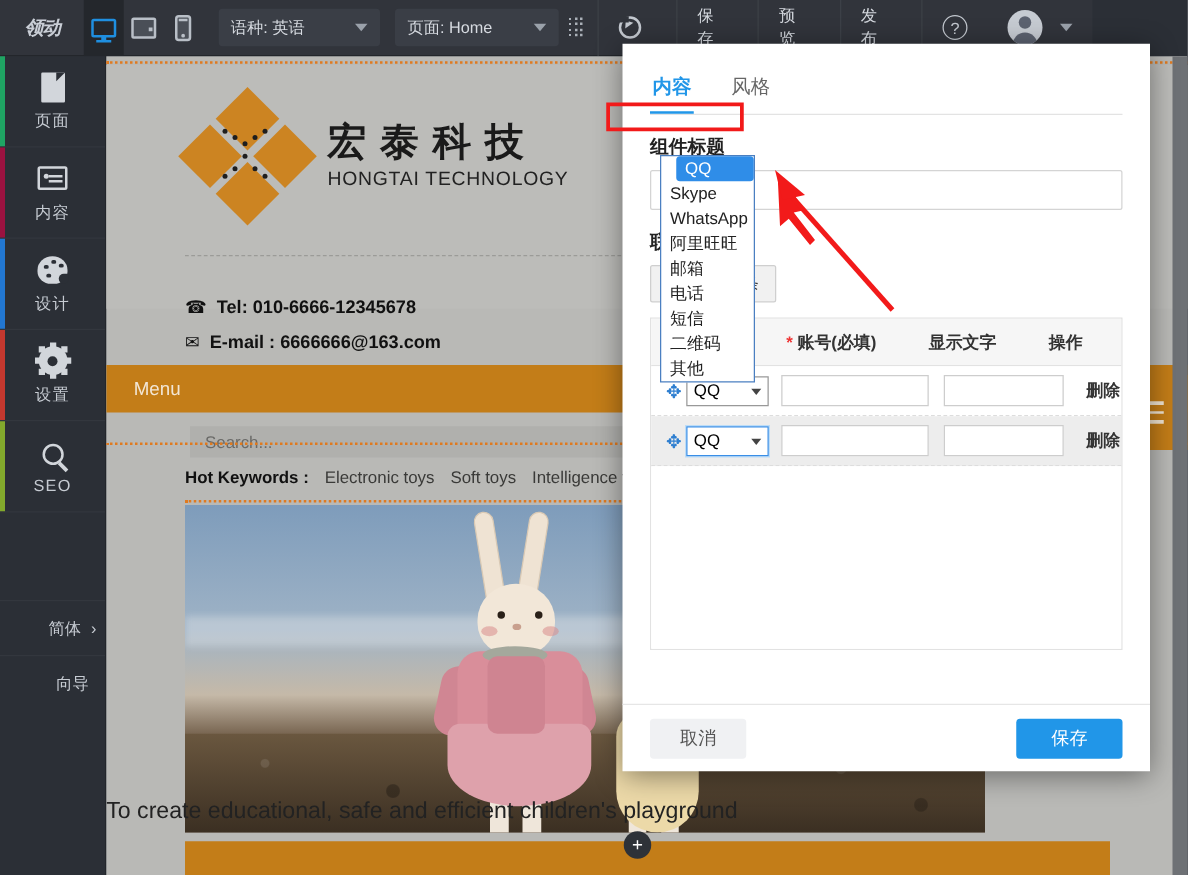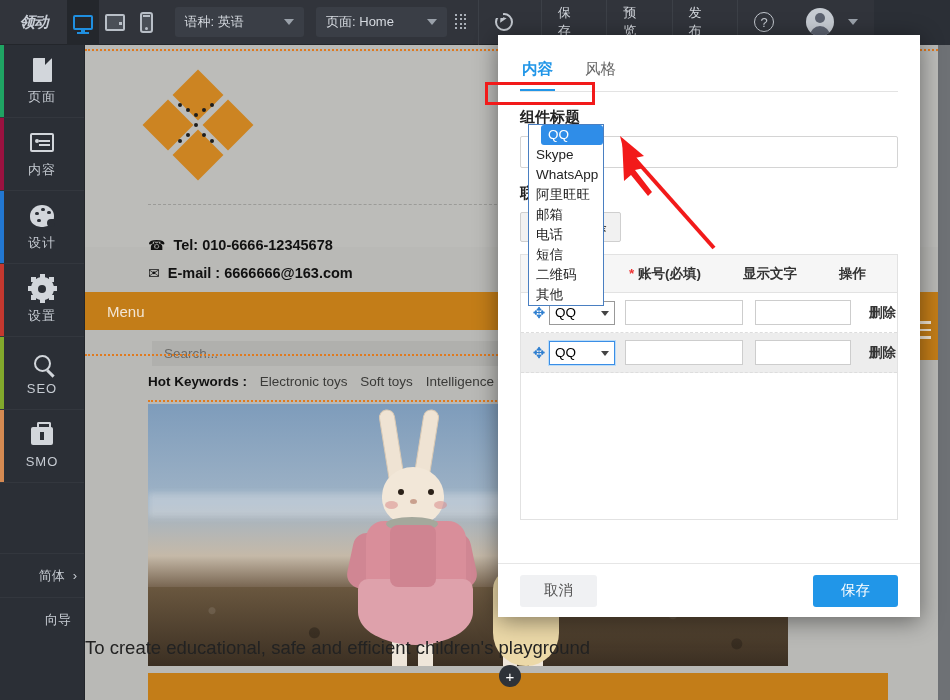--- a/index.html
+++ b/index.html
@@ -303,27 +303,20 @@
         </span>
       <span class="sb-label">设置</span>
     </div>
     <div class="sb-item">
       <span class="bar" style="background:#82a92c"></span>
       <span class="ic">
           <span class="ic-seo"></span>
         </span>
       <span class="sb-label">SEO</span>
     </div>
-    <div class="sb-item">
-      <span class="bar" style="background:#d58a52"></span>
-      <span class="ic">
-          <span class="ic-smo"></span>
-        </span>
-      <span class="sb-label">SMO</span>
-    </div>
     <div class="sb-spacer"></div>
     <div class="sb-small">
       <span>简体</span>
       <span>›</span>
     </div>
     <div class="sb-small">
       <span>向导</span>
     </div>
   </div>
 
@@ -341,20 +334,24 @@
             <span class="dblk" style="left:28px;top:26px"></span>
               <span class="dblk" style="left:36px;top:31px"></span>
             <span class="dblk" style="left:44px;top:36px"></span>
               <span class="dblk" style="left:52px;top:31px"></span>
             <span class="dblk" style="left:60px;top:26px"></span>
               <span class="dblk" style="left:44px;top:46px"></span>
             <span class="dblk" style="left:36px;top:56px"></span>
               <span class="dblk" style="left:52px;top:56px"></span>
             <span class="dblk" style="left:28px;top:62px"></span>
               <span class="dblk" style="left:60px;top:62px"></span>
+          </div>
+          <div class="logo-text">
+            <div class="cn">宏泰科技</div>
+            <div class="en">HONGTAI TECHNOLOGY</div>
           </div>
         </div>
         <div class="contact-sep"></div>
       </div>
 
       <div class="contact-line ctel">
         <span class="ph-glyph">☎</span>
         <span>Tel: 010-6666-12345678</span>
       </div>
       <div class="contact-line cmail">

